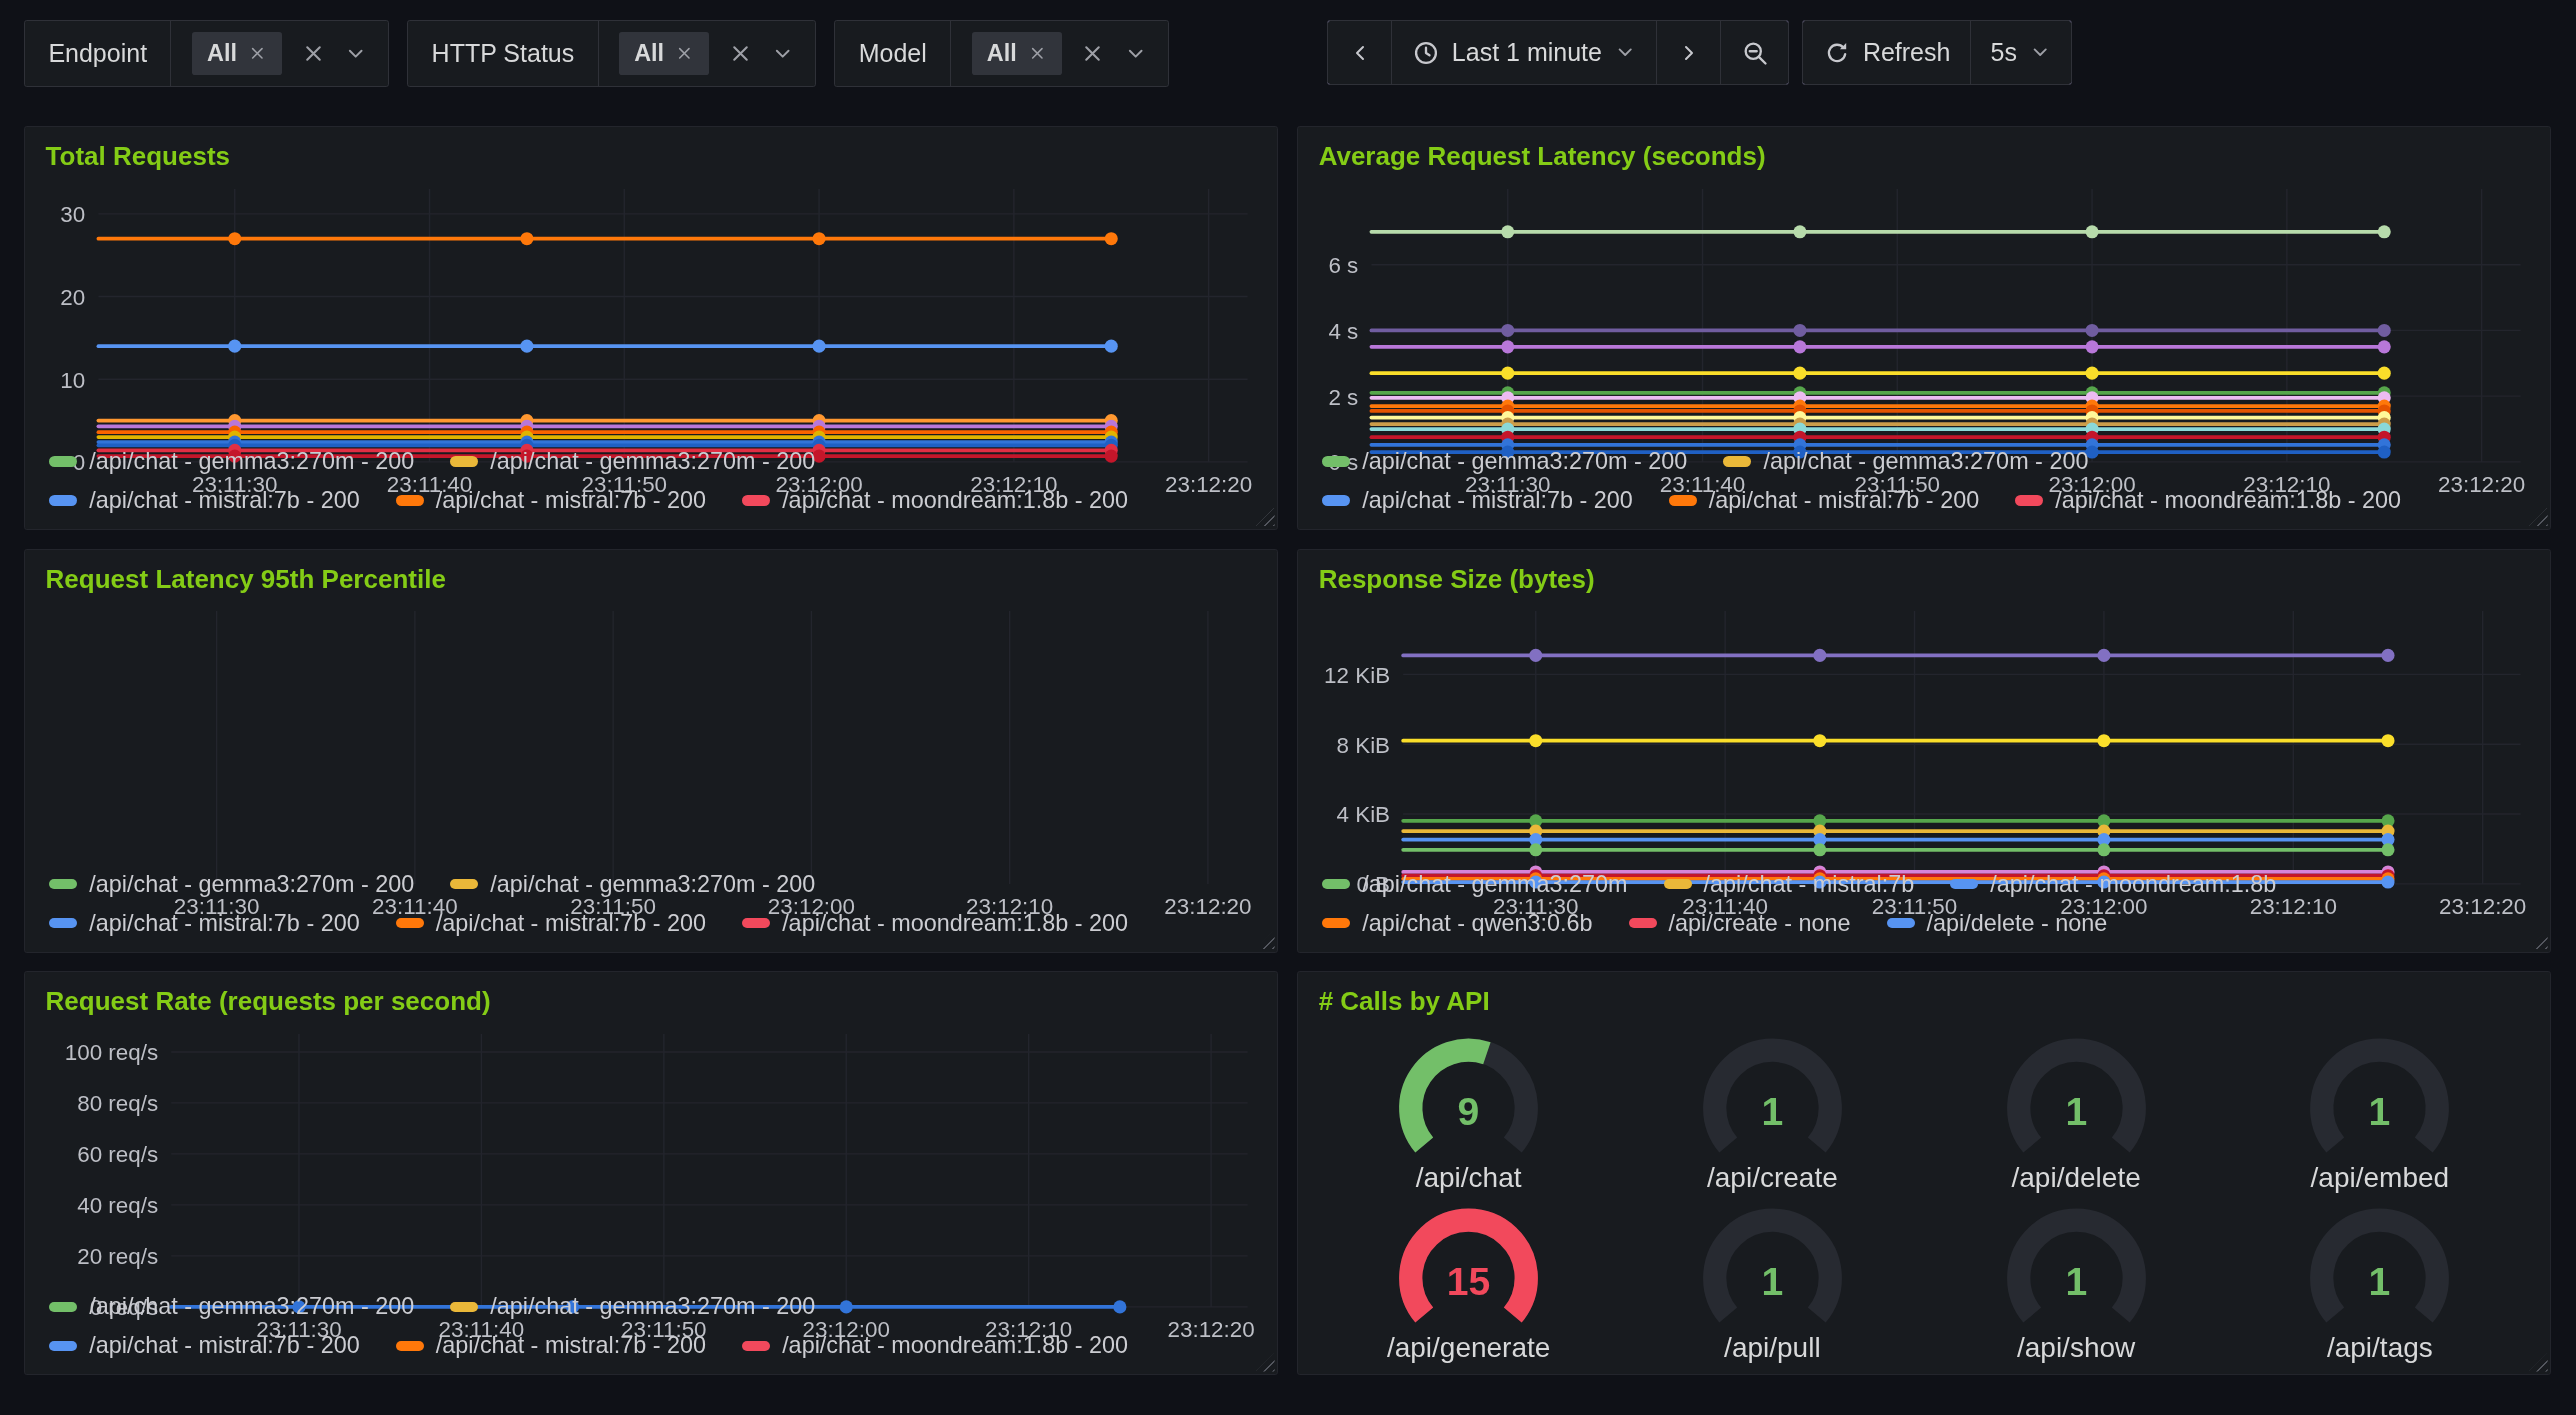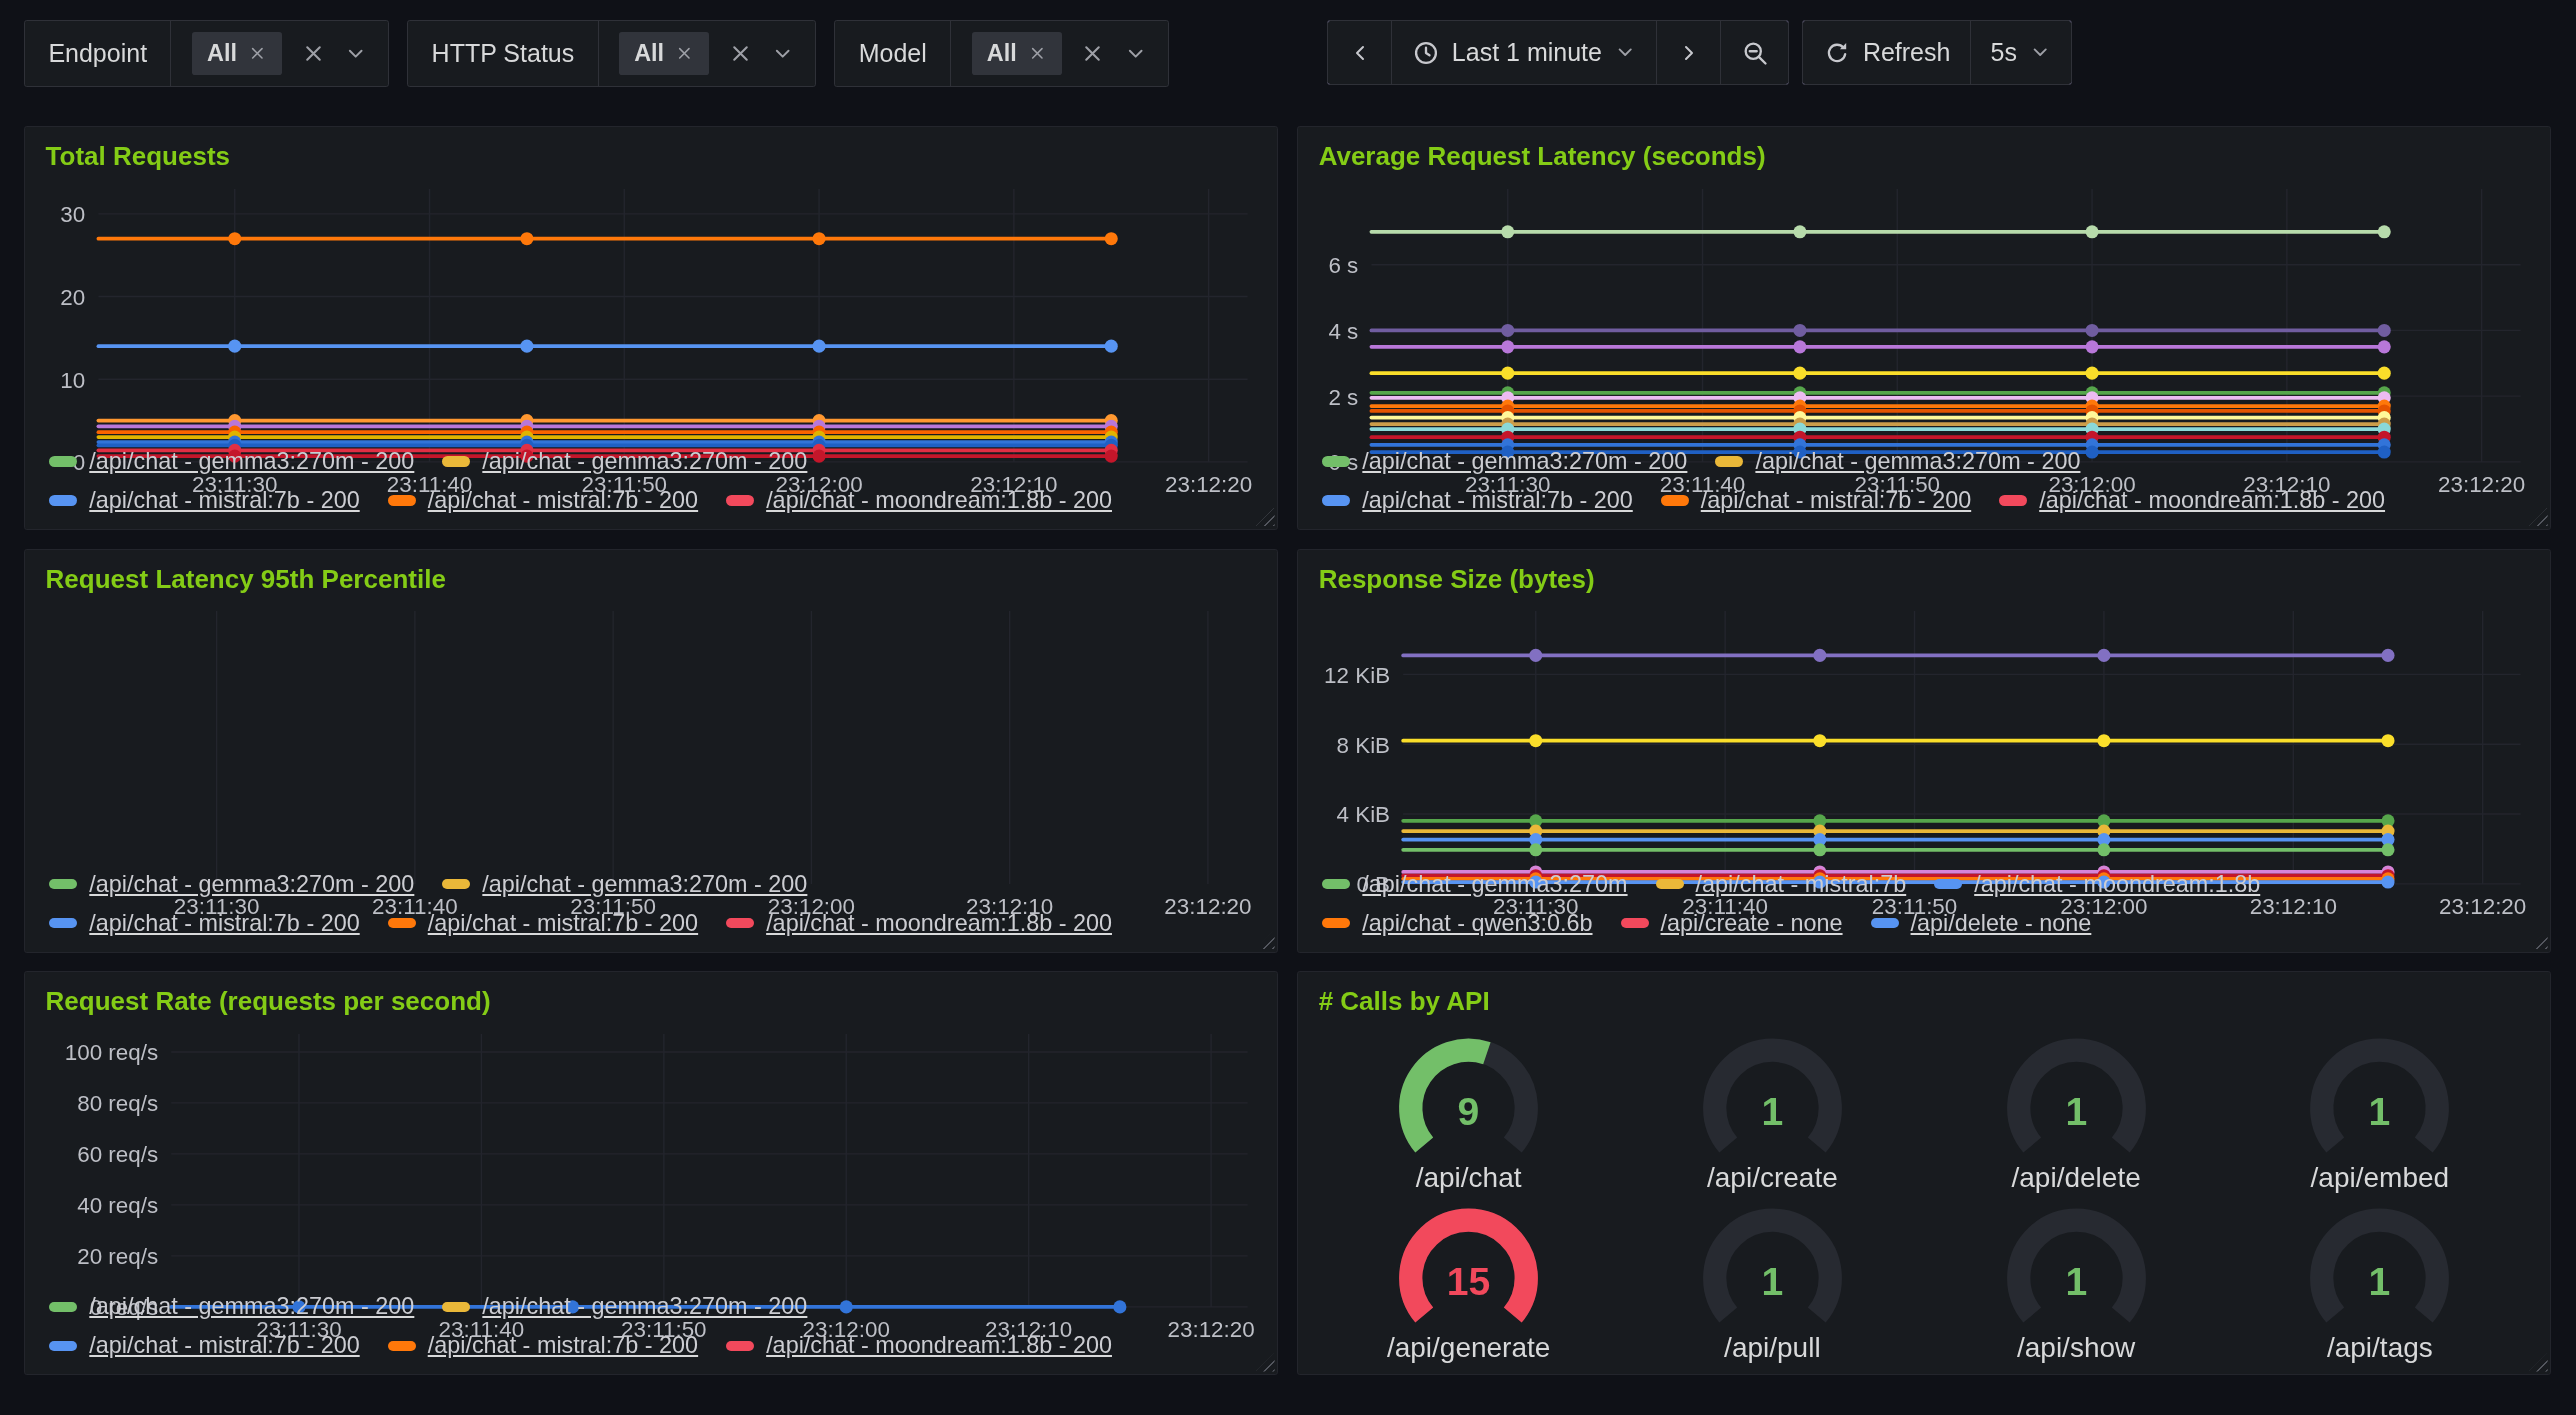--- a/index.html
+++ b/index.html
@@ -20,21 +20,21 @@
   .btn-group{display:flex;border:0.9px solid #2F3138;border-radius:2.8px;background:#c4b5fd;overflow:hidden;height:65px;box-sizing:border-box;}
   .tbtn{display:flex;align-items:center;gap:12px;padding:0 19.6px;background:#181B1F;border:none;border-left:0.9px solid #2F3138;color:#D8D9DA;font-size:25px;font-family:inherit;cursor:pointer;height:100%;white-space:nowrap;}
   .btn-group .tbtn:first-child{border-left:none;justify-content:space-between;}
 
   
   .grid{margin-top:39px;display:grid;grid-template-columns:1fr 1fr;grid-template-rows:404px 404px 404px;gap:18.7px;}
   .panel{position:relative;box-sizing:border-box;background:#181B1F;border:0.9px solid #23252C;border-radius:2.8px;display:flex;flex-direction:column;padding:5.6px 18.7px 9.3px;}
   .panel-title{margin:0;font-size:26px;font-weight:700;color:#84cc16;padding:7.5px 1.9px 3.7px;line-height:32px;cursor:pointer;}
   .chart{flex:1;min-height:0;cursor:crosshair;}
   .legend{display:flex;flex-direction:column;gap:12px;padding:11.2px 5.6px 5.6px;}
-  .legend-row{display:flex;gap:28px;text-decoration:underline;}
+  .legend-row{display:flex;gap:36px;}
   .legend-item{display:flex;align-items:center;gap:12px;font-size:23.4px;color:#CCCDD2;cursor:pointer;white-space:nowrap;}
   .legend-marker{width:28px;height:10.3px;border-radius:5.6px;flex:0 0 auto;}
   .resize-handle{position:absolute;right:2.8px;bottom:2.8px;width:18.7px;height:18.7px;cursor:nwse-resize;
      clip-path:polygon(100% 0,100% 100%,0 100%);
      background:repeating-linear-gradient(135deg,transparent 0 4.7px,#53565e 4.7px 6.5px);}
 
   
   svg text{font-family:"Liberation Sans", sans-serif;}
   .tick{fill:#BDBFC6;font-size:24px;}
   .gauge-value{font-size:42px;font-weight:600;}

